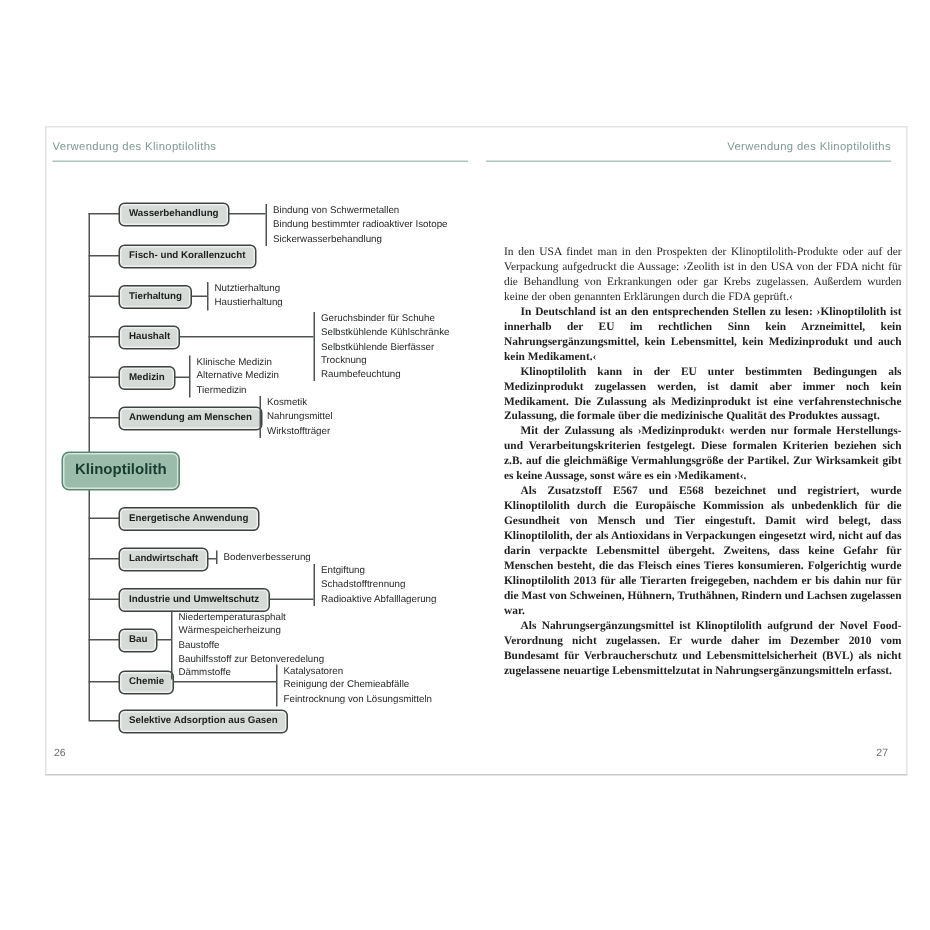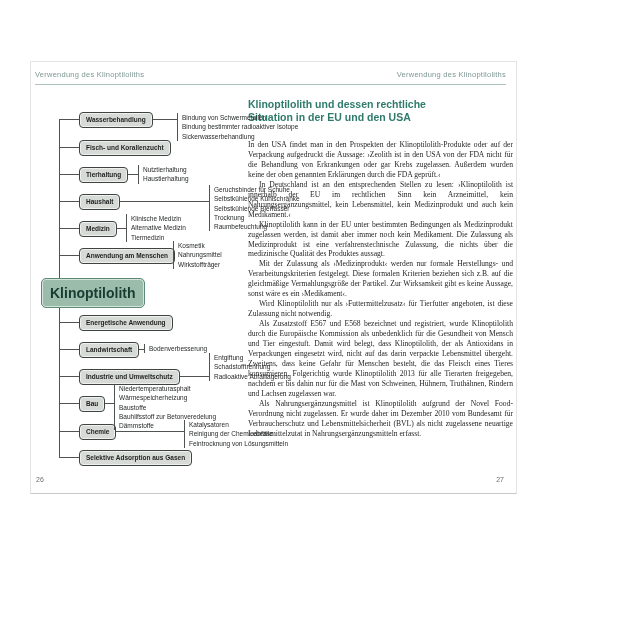--- a/index.html
+++ b/index.html
@@ -1,18 +1,18 @@
 <!DOCTYPE html>
 <html style="--accent: #2e7b6b; --header_color: #7d9893; --rule_color: #aec4bf; --line_color: #4f5452; --box_fill: #d7dbd8; --box_border: #3f4442; --root_fill: #9cbcab; --root_border: #5d8a76;"><head>
 <meta charset="utf-8">
 <style>
   html,body{margin:0;padding:0;}
   body{width:620px;height:620px;background:#ffffff;position:relative;
        font-family:"Liberation Sans",sans-serif;}
-  .spread{position:absolute;left:30px;top:61px;width:487px;height:433px;
+  .spread{position:absolute;left:30px;top:84px;width:575px;height:433px;
           background:#fff;border:1px solid #e4e4e4;border-bottom-color:#c9c9c9;box-sizing:border-box;}
   .page{position:absolute;top:0;height:100%;}
   .page.left{left:0;width:287px;}
   .page.right{right:0;width:288px;}
 
   .running-head{position:absolute;top:8px;font-size:7.5px;letter-spacing:.25px;
                 color:var(--header_color);}
   .left-head{left:4px;}
   .right-head{right:10px;text-align:right;}
   .head-rule{position:absolute;top:22px;height:1px;background:var(--rule_color);}
@@ -26,33 +26,33 @@
   
   .diagram{position:absolute;left:0;top:0;width:287px;height:433px;}
   .v-line,.h-line{position:absolute;background:var(--line_color);z-index:1;}
   .v-line{width:1px;}
   .h-line{height:1px;}
   .node{position:absolute;z-index:2;background:var(--box_fill);
         border:1px solid var(--box_border);border-radius:4px;
         font-size:6.5px;font-weight:bold;color:#1c1f1e;line-height:1;
         padding:3.5px 6px;white-space:nowrap;box-shadow:0 0 0 1px rgba(255,255,255,.6) inset;}
   .node.root{background:var(--root_fill);border:1.5px solid var(--root_border);
-             border-radius:5px;font-size:14px;color:#173c31;padding:7px 8px;}
+             border-radius:5px;font-size:10px;color:#173c31;padding:7px 8px;}
   .leaf-list{position:absolute;z-index:2;border-left:1px solid var(--line_color);
              padding-left:4px;font-size:6.5px;line-height:9.3px;color:#262928;
              white-space:nowrap;background:transparent;}
 
   
   .title{position:absolute;left:20px;top:36px;margin:0;font-size:10.5px;
          line-height:13px;font-weight:bold;color:var(--accent);}
   .body-text{position:absolute;left:20px;top:78px;width:265px;
              font-family:"Liberation Serif",serif;font-size:7.6px;
              line-height:9.95px;color:#1f1f1f;text-align:justify;}
   .body-text p{margin:0;}
-  .body-text p + p{text-indent:11px;}
+  .body-text p + p{text-indent:11px;font-weight:bold;}
 </style>
 </head>
 <body>
 
 <div class="spread">
 
   <section class="page left">
     <div class="running-head left-head">Verwendung des Klinoptiloliths</div>
     <div class="head-rule left-rule"></div>
 
@@ -135,30 +135,25 @@
       </div>
     </div>
 
     <div class="page-num num-left">26</div>
   </section>
 
   <section class="page right">
     <div class="running-head right-head">Verwendung des Klinoptiloliths</div>
     <div class="head-rule right-rule"></div>
 
-    <h1 class="title">
-      <span>Klinoptilolith und dessen rechtliche</span><br>
-      <span>Situation in der EU und den USA</span>
-    </h1>
 
     <div class="body-text">
       <p>In den USA findet man in den Prospekten der Klinoptilolith-Produkte oder auf der Verpackung aufgedruckt die Aussage: ›Zeolith ist in den USA von der FDA nicht für die Behandlung von Erkrankungen oder gar Krebs zugelassen. Außerdem wurden keine der oben genannten Erklärungen durch die FDA geprüft.‹</p>
       <p>In Deutschland ist an den entsprechenden Stellen zu lesen: ›Klinoptilolith ist innerhalb der EU im rechtlichen Sinn kein Arzneimittel, kein Nahrungsergänzungsmittel, kein Lebensmittel, kein Medizinprodukt und auch kein Medikament.‹</p>
-      <p>Klinoptilolith kann in der EU unter bestimmten Bedingungen als Medizinprodukt zugelassen werden, ist damit aber immer noch kein Medikament. Die Zulassung als Medizinprodukt ist eine verfahrenstechnische Zulassung, die nichts über die medizinische Qualität des Produktes aussagt.</p>
+      <p>Klinoptilolith kann in der EU unter bestimmten Bedingungen als Medizinprodukt zugelassen werden, ist damit aber immer noch kein Medikament. Die Zulassung als Medizinprodukt ist eine verfahrenstechnische Zulassung, die formale über die medizinische Qualität des Produktes aussagt.</p>
       <p>Mit der Zulassung als ›Medizinprodukt‹ werden nur formale Herstellungs- und Verarbeitungskriterien festgelegt. Diese formalen Kriterien beziehen sich z.B. auf die gleichmäßige Vermahlungsgröße der Partikel. Zur Wirksamkeit gibt es keine Aussage, sonst wäre es ein ›Medikament‹.</p>
-      <p>Wird Klinoptilolith nur als ›Futtermittelzusatz‹ für Tierfutter angeboten, ist diese Zulassung nicht notwendig.</p>
       <p>Als Zusatzstoff E567 und E568 bezeichnet und registriert, wurde Klinoptilolith durch die Europäische Kommission als unbedenklich für die Gesundheit von Mensch und Tier eingestuft. Damit wird belegt, dass Klinoptilolith, der als Antioxidans in Verpackungen eingesetzt wird, nicht auf das darin verpackte Lebensmittel übergeht. Zweitens, dass keine Gefahr für Menschen besteht, die das Fleisch eines Tieres konsumieren. Folgerichtig wurde Klinoptilolith 2013 für alle Tierarten freigegeben, nachdem er bis dahin nur für die Mast von Schweinen, Hühnern, Truthähnen, Rindern und Lachsen zugelassen war.</p>
       <p>Als Nahrungsergänzungsmittel ist Klinoptilolith aufgrund der Novel Food-Verordnung nicht zugelassen. Er wurde daher im Dezember 2010 vom Bundesamt für Verbraucherschutz und Lebensmittelsicherheit (BVL) als nicht zugelassene neuartige Lebensmittelzutat in Nahrungsergänzungsmitteln erfasst.</p>
     </div>
 
     <div class="page-num num-right">27</div>
   </section>
 </div>
 
 </body></html>

